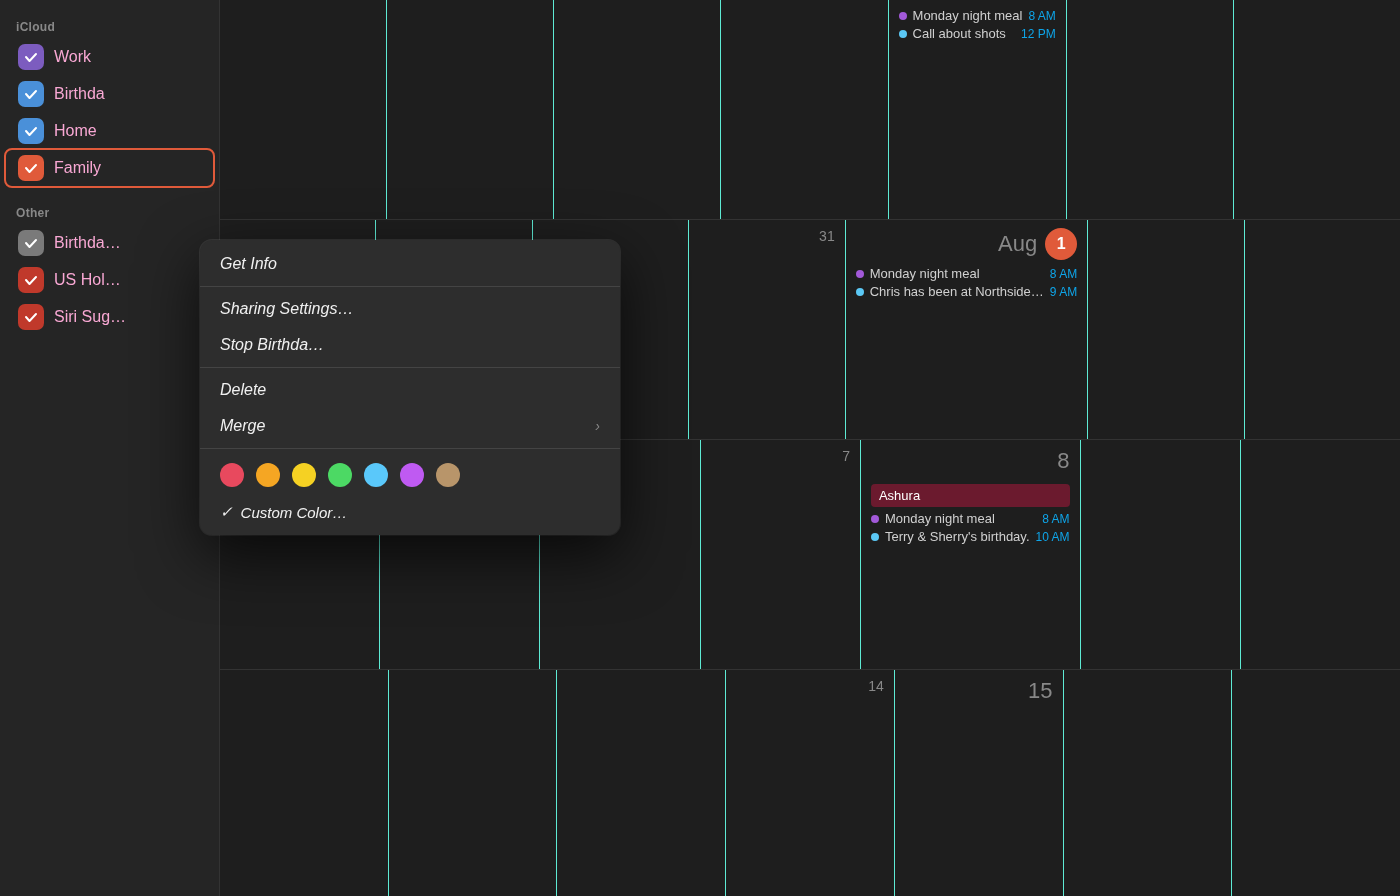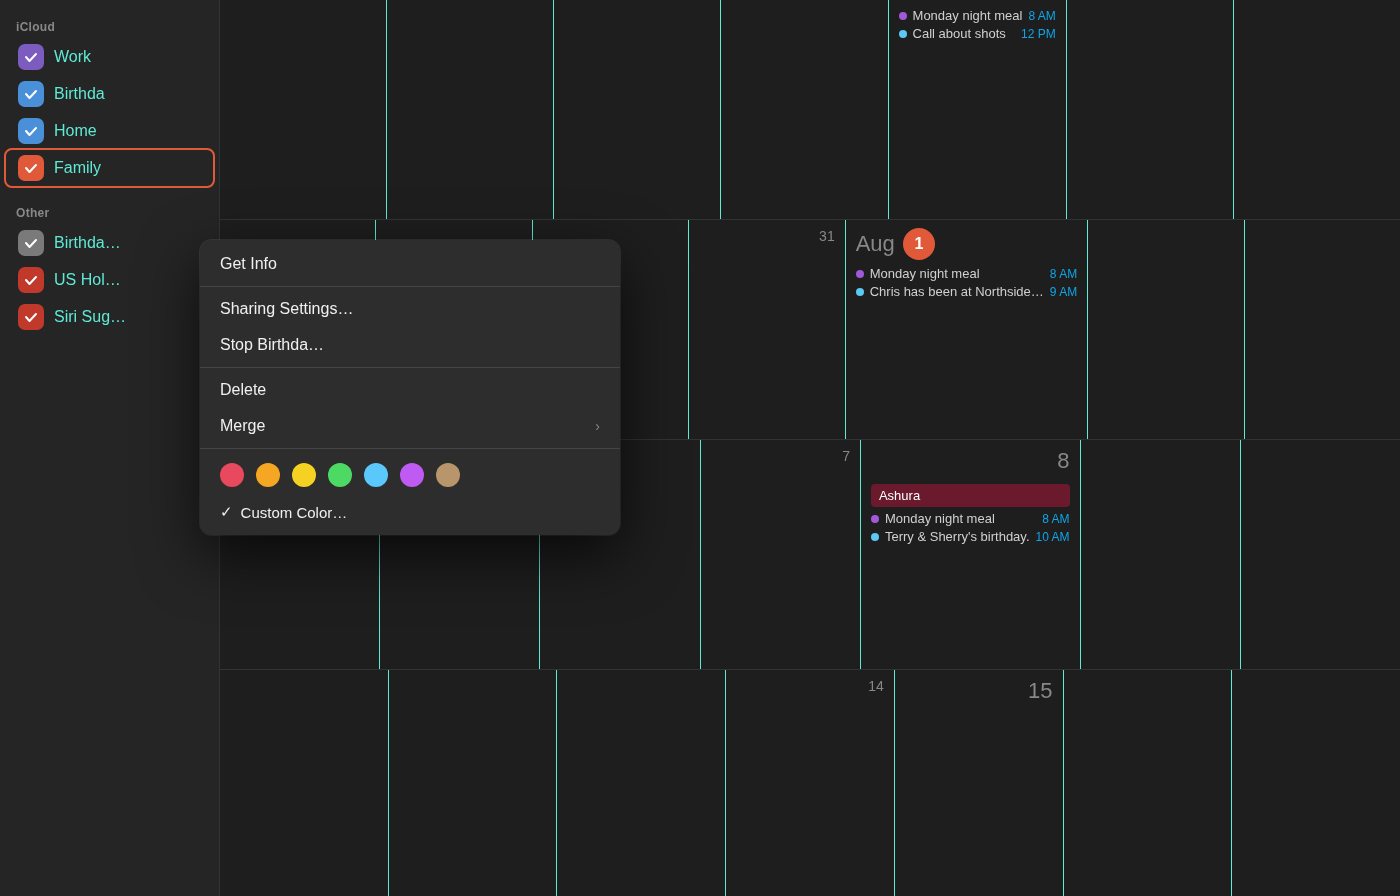--- a/index.html
+++ b/index.html
@@ -42,21 +42,21 @@
       gap: 10px;
     }
 
     .sidebar-item.selected {
       background: transparent;
       outline: 2px solid #e05a3a;
       border-radius: 6px;
     }
 
     .sidebar-item-label {
-      color: #5eead4;
+      color: #f9a8d4;
       font-size: 16px;
       font-weight: 500;
     }
 
     .checkbox-icon {
       width: 26px;
       height: 26px;
       border-radius: 7px;
       display: flex;
       align-items: center;
@@ -91,20 +91,21 @@
       text-align: right;
       margin-bottom: 4px;
       font-weight: 400;
     }
 
     .cal-date-aug {
       display: flex;
       align-items: center;
       gap: 8px;
       margin-bottom: 6px;
+      justify-content: flex-end;
     }
 
     .cal-date-aug .month-label {
       font-size: 22px;
       color: #888;
       font-weight: 300;
     }
 
     .cal-date-badge {
       width: 32px;
@@ -169,20 +170,21 @@
       top: 240px;
       z-index: 1000;
     }
 
     .context-menu {
       background: #2d2d2d;
       border-radius: 12px;
       padding: 6px 0;
       min-width: 420px;
       box-shadow: 0 20px 60px rgba(0,0,0,0.7), 0 0 0 1px rgba(255,255,255,0.1);
+      font-style: italic;
     }
 
     .context-menu-item {
       padding: 9px 20px;
       color: #f0f0f0;
       font-size: 16px;
       cursor: pointer;
       display: flex;
       align-items: center;
       gap: 8px;

